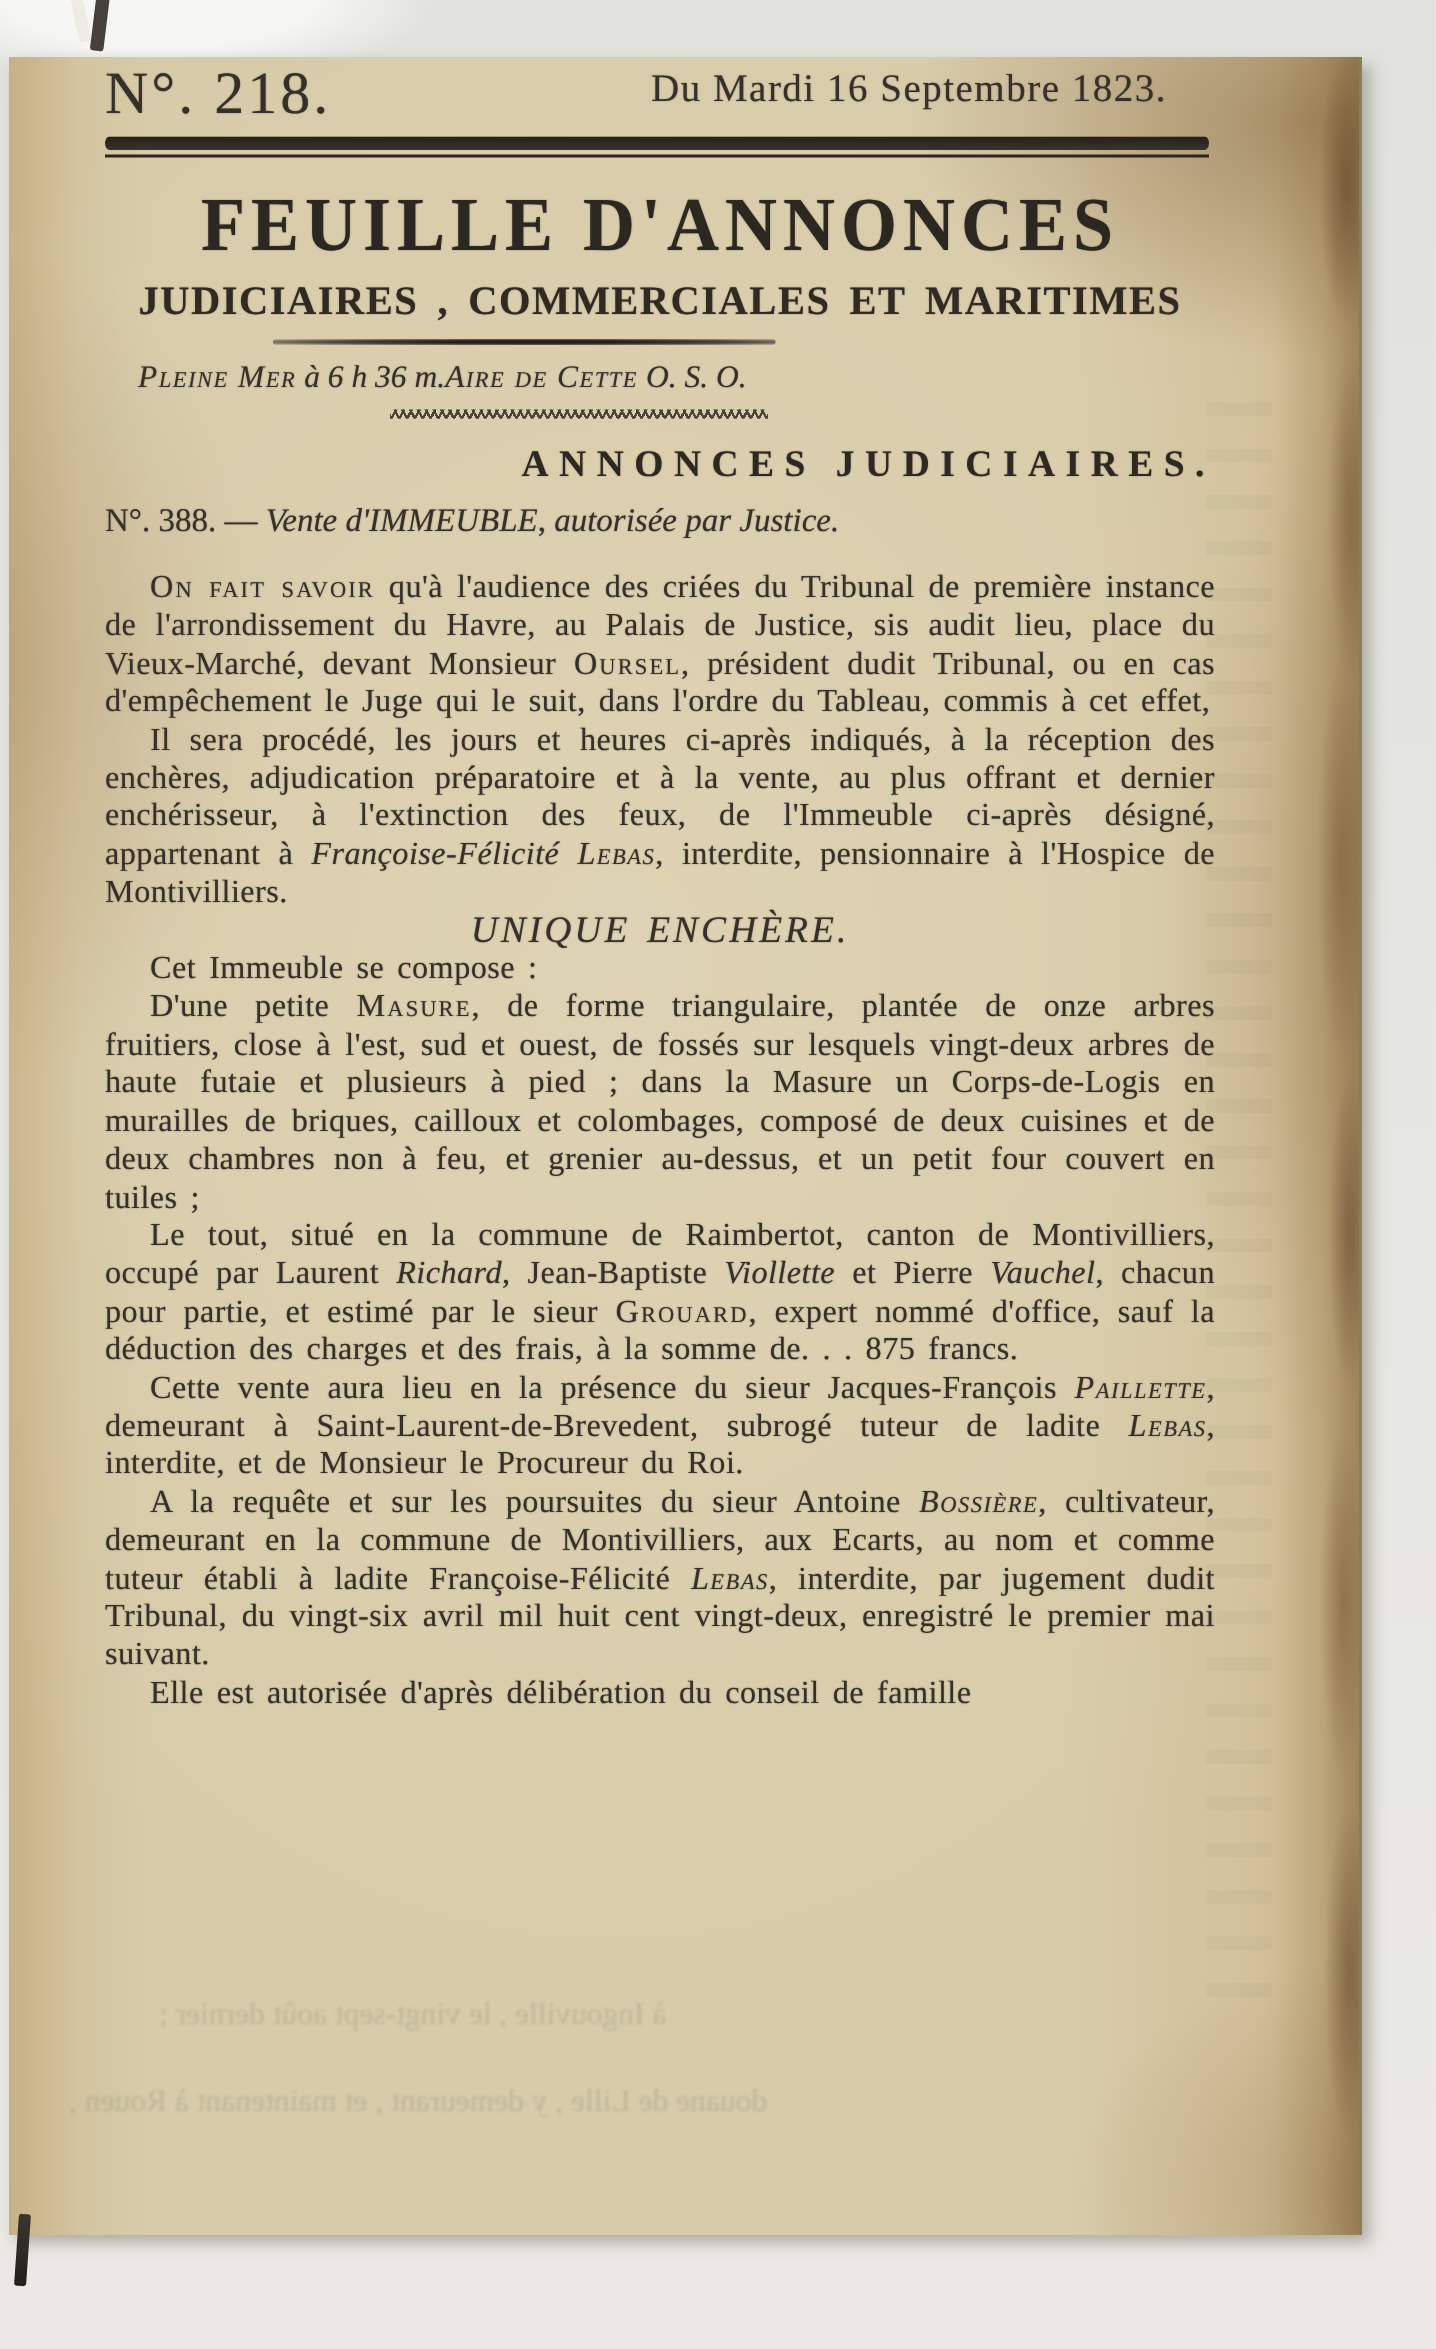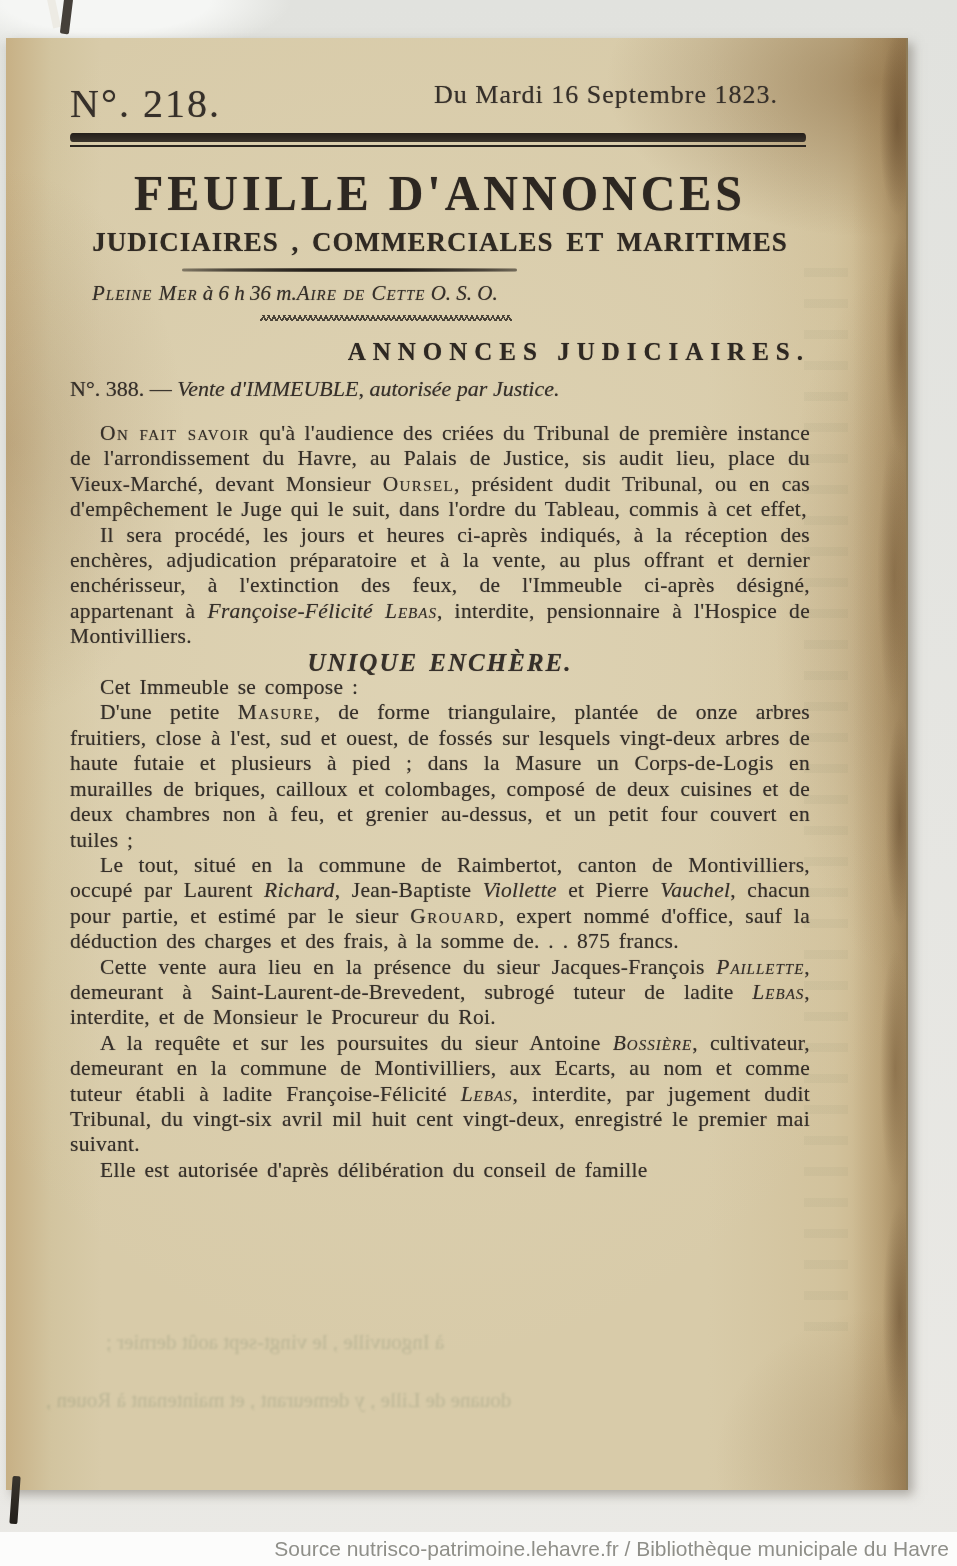--- a/index.html
+++ b/index.html
@@ -31,22 +31,22 @@
   .thread-top{position:absolute;left:50px;top:-2px;width:30px;height:42px;}
   .thread-top .dark{position:absolute;left:12px;top:0;width:9px;height:36px;background:#45403a;
                     transform:rotate(7deg);border-radius:2px;}
   .thread-top .lite{position:absolute;left:0;top:0;width:8px;height:30px;background:#edebe4;
                     transform:rotate(-12deg);}
   .thread-bottom{position:absolute;left:11px;top:1476px;width:8px;height:48px;
                  background:linear-gradient(#3a352e,#23201b);transform:rotate(4deg);border-radius:2px;}
   
   .content{position:absolute;left:64px;top:0;width:740px;color:#36302a;
            text-shadow:0 0 1px rgba(54,48,42,.55);}
-  .mast-row{display:flex;justify-content:space-between;align-items:flex-start;
-            margin-top:42px;padding-right:32px;}
+  .mast-row{display:flex;justify-content:space-between;align-items:center;
+            padding-right:32px;}
   .issue-no{font-size:40px;letter-spacing:2px;}
   .issue-date{font-size:26px;letter-spacing:1px;padding-bottom:5px;}
   .double-rule{margin-top:6px;margin-right:4px;}
   .double-rule .bar{height:9px;border-radius:3px/50%;
       background:linear-gradient(to bottom,#241f1a,#3b342c),
                  repeating-linear-gradient(90deg, rgba(0,0,0,.4) 0 3px, rgba(90,80,60,.3) 3px 6px);}
   .double-rule .line{height:2px;background:#2b2620;margin-top:3px;}
   .title{margin:18px 0 0;text-align:center;font-size:48px;font-weight:bold;letter-spacing:4px;
          color:#2d2721;transform:scaleY(1.06);}
   .subtitle{margin:7px 0 0;text-align:center;font-size:27px;font-weight:bold;
@@ -61,21 +61,21 @@
   .squiggle{width:252px;height:6px;margin:9px 0 0 190px;opacity:.85;
       background:
         repeating-linear-gradient(62deg, rgba(43,38,32,.95) 0 1.6px, transparent 1.6px 4.6px),
         repeating-linear-gradient(-62deg, rgba(43,38,32,.95) 0 1.6px, transparent 1.6px 4.6px);}
   .section-heading{margin:17px 0 0;text-align:right;font-size:25px;font-weight:bold;
                    letter-spacing:7px;color:#2e2822;}
   .notice-title{margin:10px 0 0;font-size:22px;}
   .body-col{margin-top:19px;font-size:21.5px;line-height:25.4px;text-align:justify;
             letter-spacing:.3px;word-spacing:3px;}
   .body-col p{margin:0;text-indent:30px;}
-  .subhead{text-align:center;font-size:25px;font-style:italic;font-weight:bold;
+  .subhead{text-align:center;font-size:25px;font-style:italic;font-weight:normal;
            letter-spacing:2px;margin:5px 0 3px;text-indent:0 !important;}
   .s-i{font-style:italic;}
   .s-sc{font-variant:small-caps;letter-spacing:1.4px;}
   .s-isc{font-style:italic;font-variant:small-caps;letter-spacing:1px;}
   
   .ghost{position:absolute;transform:scaleX(-1);color:#6b7a5e;opacity:.26;filter:blur(1.1px);
          font-size:21px;white-space:nowrap;}
   .ghost1{top:1292px;left:100px;}
   .ghost2{top:1350px;left:40px;}
   .ghost-col{position:absolute;right:58px;top:230px;width:44px;height:1080px;opacity:.35;
@@ -140,16 +140,13 @@
     <div class="ghost ghost1">à Ingouville , le vingt-sept août dernier ;</div>
     <div class="ghost ghost2">douane de Lille , y demeurant , et maintenant à Rouen ,</div>
   </div>
 
   <div class="thread-top">
     <div class="lite"></div>
     <div class="dark"></div>
   </div>
   <div class="thread-bottom"></div>
 
-  <div class="footer">
-    <span>Source nutrisco-patrimoine.lehavre.fr / Bibliothèque municipale du Havre</span>
-  </div>
 </div>
 
 </body></html>

